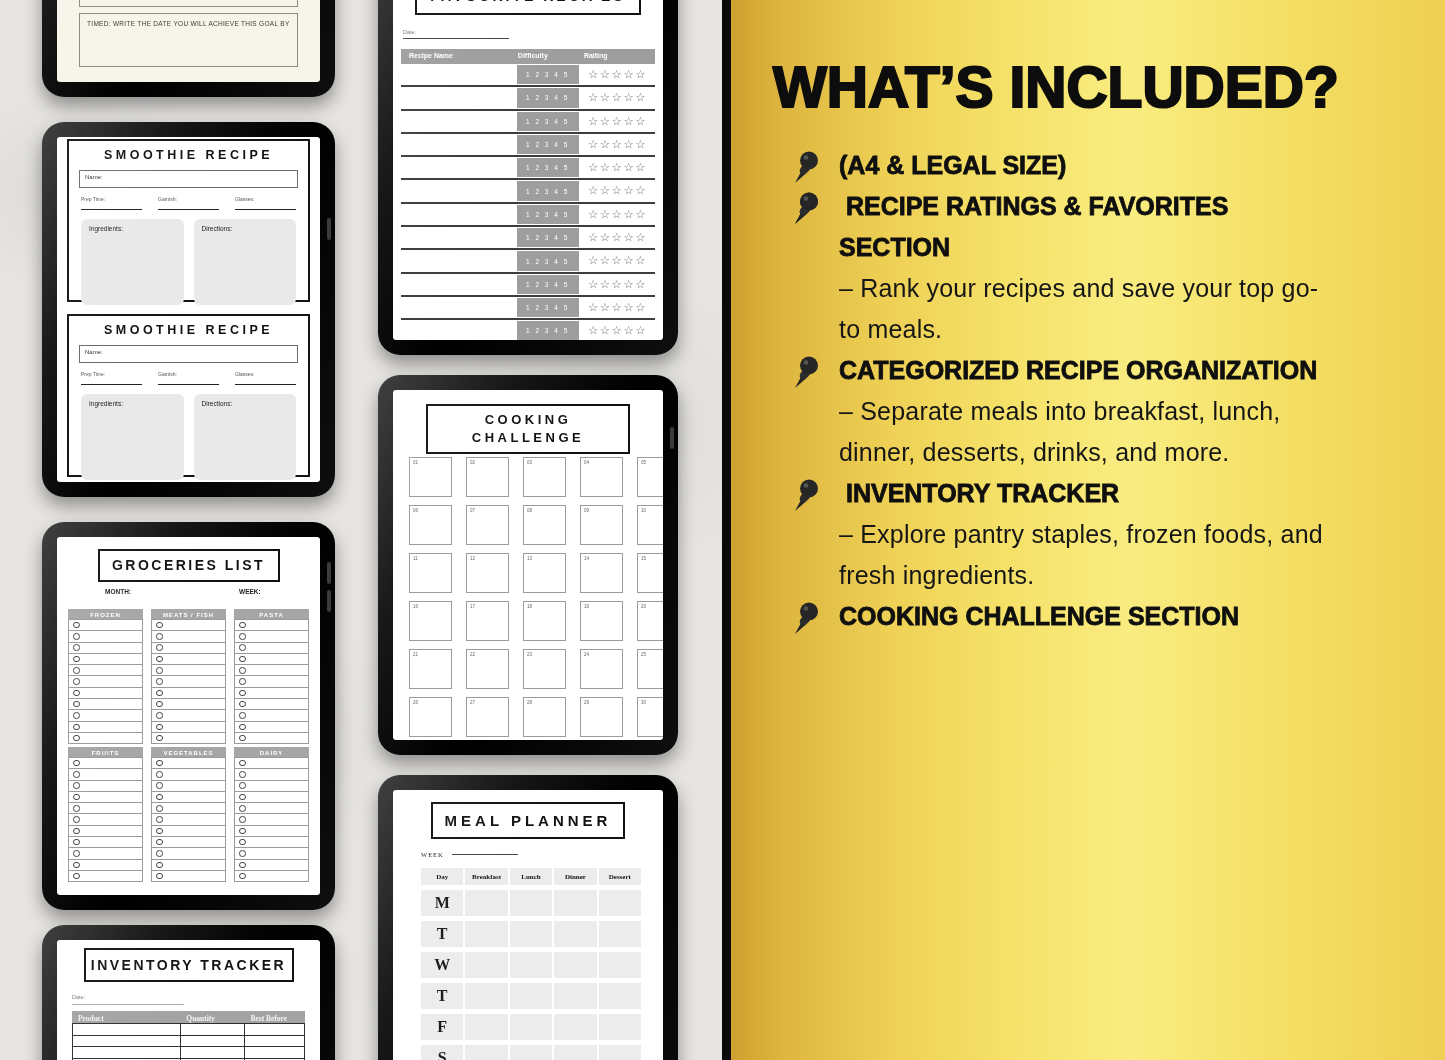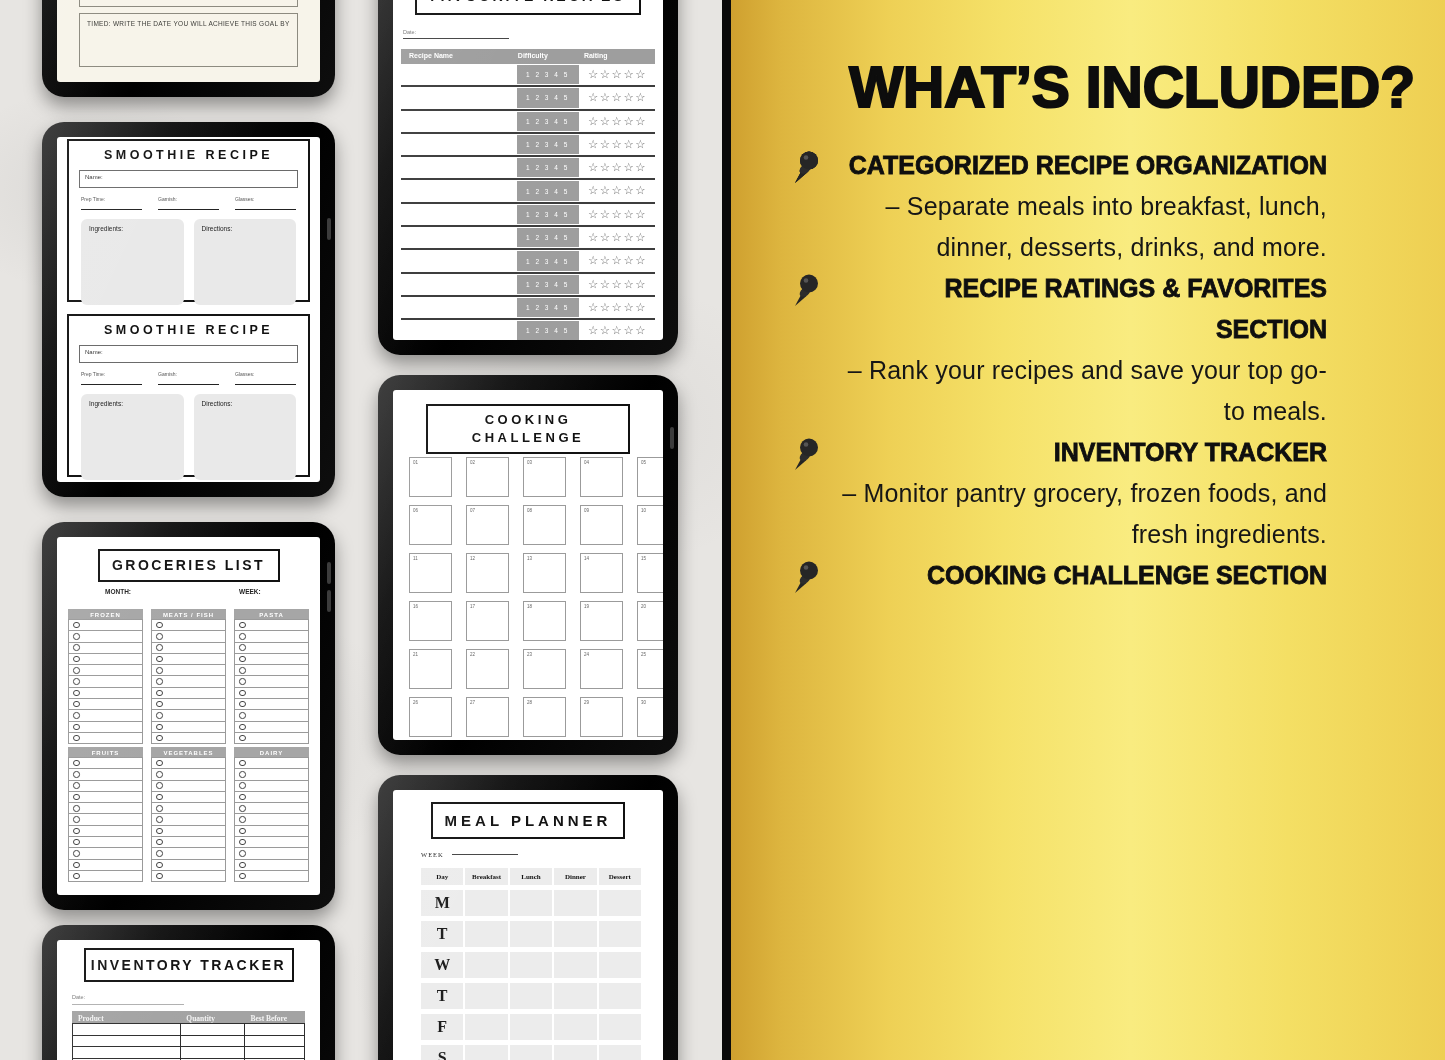--- a/index.html
+++ b/index.html
@@ -91,21 +91,21 @@
   .mp-week .line{display:inline-block;width:66px;border-bottom:1.2px solid #444;margin-left:8px;vertical-align:2px;}
   .mp-table{position:absolute;left:28px;top:78px;width:220px;display:grid;grid-template-columns:repeat(5,1fr);gap:5px 2px;}
   .mp-hcell{height:17px;background:#ececec;font-family:"Liberation Serif",serif;font-weight:700;font-size:7px;
     display:flex;align-items:center;justify-content:center;color:#111;}
   .mp-cell{height:26px;background:#ececec;}
   .mp-day{display:flex;align-items:center;justify-content:center;font-family:"Liberation Serif",serif;
     font-weight:700;font-size:16px;color:#1a1a1a;}
   
   .gold-panel{position:absolute;left:722px;top:0;width:723px;height:1060px;box-sizing:border-box;
     border-left:9px solid #0a0a0a;
-    background:linear-gradient(90deg,#cfa02f 0%,#ddb53f 7%,#eed055 22%,#f5e168 38%,#f9ec80 56%,#f4df64 78%,#eecf52 100%);text-align:right;}
+    background:linear-gradient(90deg,#cfa02f 0%,#ddb53f 7%,#eed055 22%,#f5e168 38%,#f9ec80 56%,#f4df64 78%,#eecf52 100%);}
   .gold-inner{padding:56px 30px 0 42px;}
   .gp-title{margin:0 0 26px 0;font-size:57px;font-weight:700;color:#0d0d0d;letter-spacing:0;
     -webkit-text-stroke:2.2px #0d0d0d;line-height:1.1;}
   .f-item{position:relative;padding-left:66px;padding-right:88px;}
   .f-head{font-size:25px;font-weight:700;color:#0f0f0f;line-height:41px;-webkit-text-stroke:.8px #0f0f0f;white-space:pre-wrap;}
   .f-desc{font-size:25px;font-weight:400;color:#161616;line-height:41px;letter-spacing:.2px;white-space:pre-wrap;}
   .pin{position:absolute;left:18px;top:5px;width:32px;height:36px;}
 </style>
 </head>
 <body>
@@ -583,58 +583,59 @@
     <div class="gold-inner">
       <h1 class="gp-title">WHAT’S INCLUDED?</h1>
       <div id="feature-list">
           <div class="f-item">
             <span class="pin"><svg viewBox="0 0 32 36" width="32" height="36" aria-hidden="true">
                 <path d="M11 20 L4 33 L15.5 23 Z" fill="#242424"></path>
                 <ellipse cx="14" cy="19" rx="6" ry="4" fill="#2c2c2c" transform="rotate(-38 14 19)"></ellipse>
                 <circle cx="18" cy="10.5" r="9" fill="#262626"></circle>
                 <circle cx="15" cy="7.5" r="2.3" fill="rgba(255,255,255,.22)"></circle>
               </svg></span>
+            <div class="f-head">(A4 &amp; LEGAL SIZE)</div>
           </div>
           <div class="f-item">
             <span class="pin"><svg viewBox="0 0 32 36" width="32" height="36" aria-hidden="true">
                 <path d="M11 20 L4 33 L15.5 23 Z" fill="#242424"></path>
                 <ellipse cx="14" cy="19" rx="6" ry="4" fill="#2c2c2c" transform="rotate(-38 14 19)"></ellipse>
                 <circle cx="18" cy="10.5" r="9" fill="#262626"></circle>
                 <circle cx="15" cy="7.5" r="2.3" fill="rgba(255,255,255,.22)"></circle>
               </svg></span>
+          </div>
+          <div class="f-item">
+            <span class="pin"><svg viewBox="0 0 32 36" width="32" height="36" aria-hidden="true">
+                <path d="M11 20 L4 33 L15.5 23 Z" fill="#242424"></path>
+                <ellipse cx="14" cy="19" rx="6" ry="4" fill="#2c2c2c" transform="rotate(-38 14 19)"></ellipse>
+                <circle cx="18" cy="10.5" r="9" fill="#262626"></circle>
+                <circle cx="15" cy="7.5" r="2.3" fill="rgba(255,255,255,.22)"></circle>
+              </svg></span>
+            <div class="f-head"> RECIPE RATINGS &amp; FAVORITES SECTION</div>
+            <div class="f-desc">– Rank your recipes and save your top go-to meals.</div>
           </div>
           <div class="f-item">
             <span class="pin"><svg viewBox="0 0 32 36" width="32" height="36" aria-hidden="true">
                 <path d="M11 20 L4 33 L15.5 23 Z" fill="#242424"></path>
                 <ellipse cx="14" cy="19" rx="6" ry="4" fill="#2c2c2c" transform="rotate(-38 14 19)"></ellipse>
                 <circle cx="18" cy="10.5" r="9" fill="#262626"></circle>
                 <circle cx="15" cy="7.5" r="2.3" fill="rgba(255,255,255,.22)"></circle>
               </svg></span>
             <div class="f-head">CATEGORIZED RECIPE ORGANIZATION</div>
             <div class="f-desc">– Separate meals into breakfast, lunch, dinner, desserts, drinks, and more.</div>
           </div>
           <div class="f-item">
             <span class="pin"><svg viewBox="0 0 32 36" width="32" height="36" aria-hidden="true">
                 <path d="M11 20 L4 33 L15.5 23 Z" fill="#242424"></path>
                 <ellipse cx="14" cy="19" rx="6" ry="4" fill="#2c2c2c" transform="rotate(-38 14 19)"></ellipse>
                 <circle cx="18" cy="10.5" r="9" fill="#262626"></circle>
                 <circle cx="15" cy="7.5" r="2.3" fill="rgba(255,255,255,.22)"></circle>
               </svg></span>
-            <div class="f-head"> RECIPE RATINGS &amp; FAVORITES SECTION</div>
-            <div class="f-desc">– Rank your recipes and save your top go-to meals.</div>
-          </div>
-          <div class="f-item">
-            <span class="pin"><svg viewBox="0 0 32 36" width="32" height="36" aria-hidden="true">
-                <path d="M11 20 L4 33 L15.5 23 Z" fill="#242424"></path>
-                <ellipse cx="14" cy="19" rx="6" ry="4" fill="#2c2c2c" transform="rotate(-38 14 19)"></ellipse>
-                <circle cx="18" cy="10.5" r="9" fill="#262626"></circle>
-                <circle cx="15" cy="7.5" r="2.3" fill="rgba(255,255,255,.22)"></circle>
-              </svg></span>
             <div class="f-head"> INVENTORY TRACKER</div>
-            <div class="f-desc">– Monitor pantry grocery, frozen foods, and fresh ingredients.</div>
+            <div class="f-desc">– Explore pantry staples, frozen foods, and fresh ingredients.</div>
           </div>
           <div class="f-item">
             <span class="pin"><svg viewBox="0 0 32 36" width="32" height="36" aria-hidden="true">
                 <path d="M11 20 L4 33 L15.5 23 Z" fill="#242424"></path>
                 <ellipse cx="14" cy="19" rx="6" ry="4" fill="#2c2c2c" transform="rotate(-38 14 19)"></ellipse>
                 <circle cx="18" cy="10.5" r="9" fill="#262626"></circle>
                 <circle cx="15" cy="7.5" r="2.3" fill="rgba(255,255,255,.22)"></circle>
               </svg></span>
             <div class="f-head">COOKING CHALLENGE SECTION</div>
           </div>

